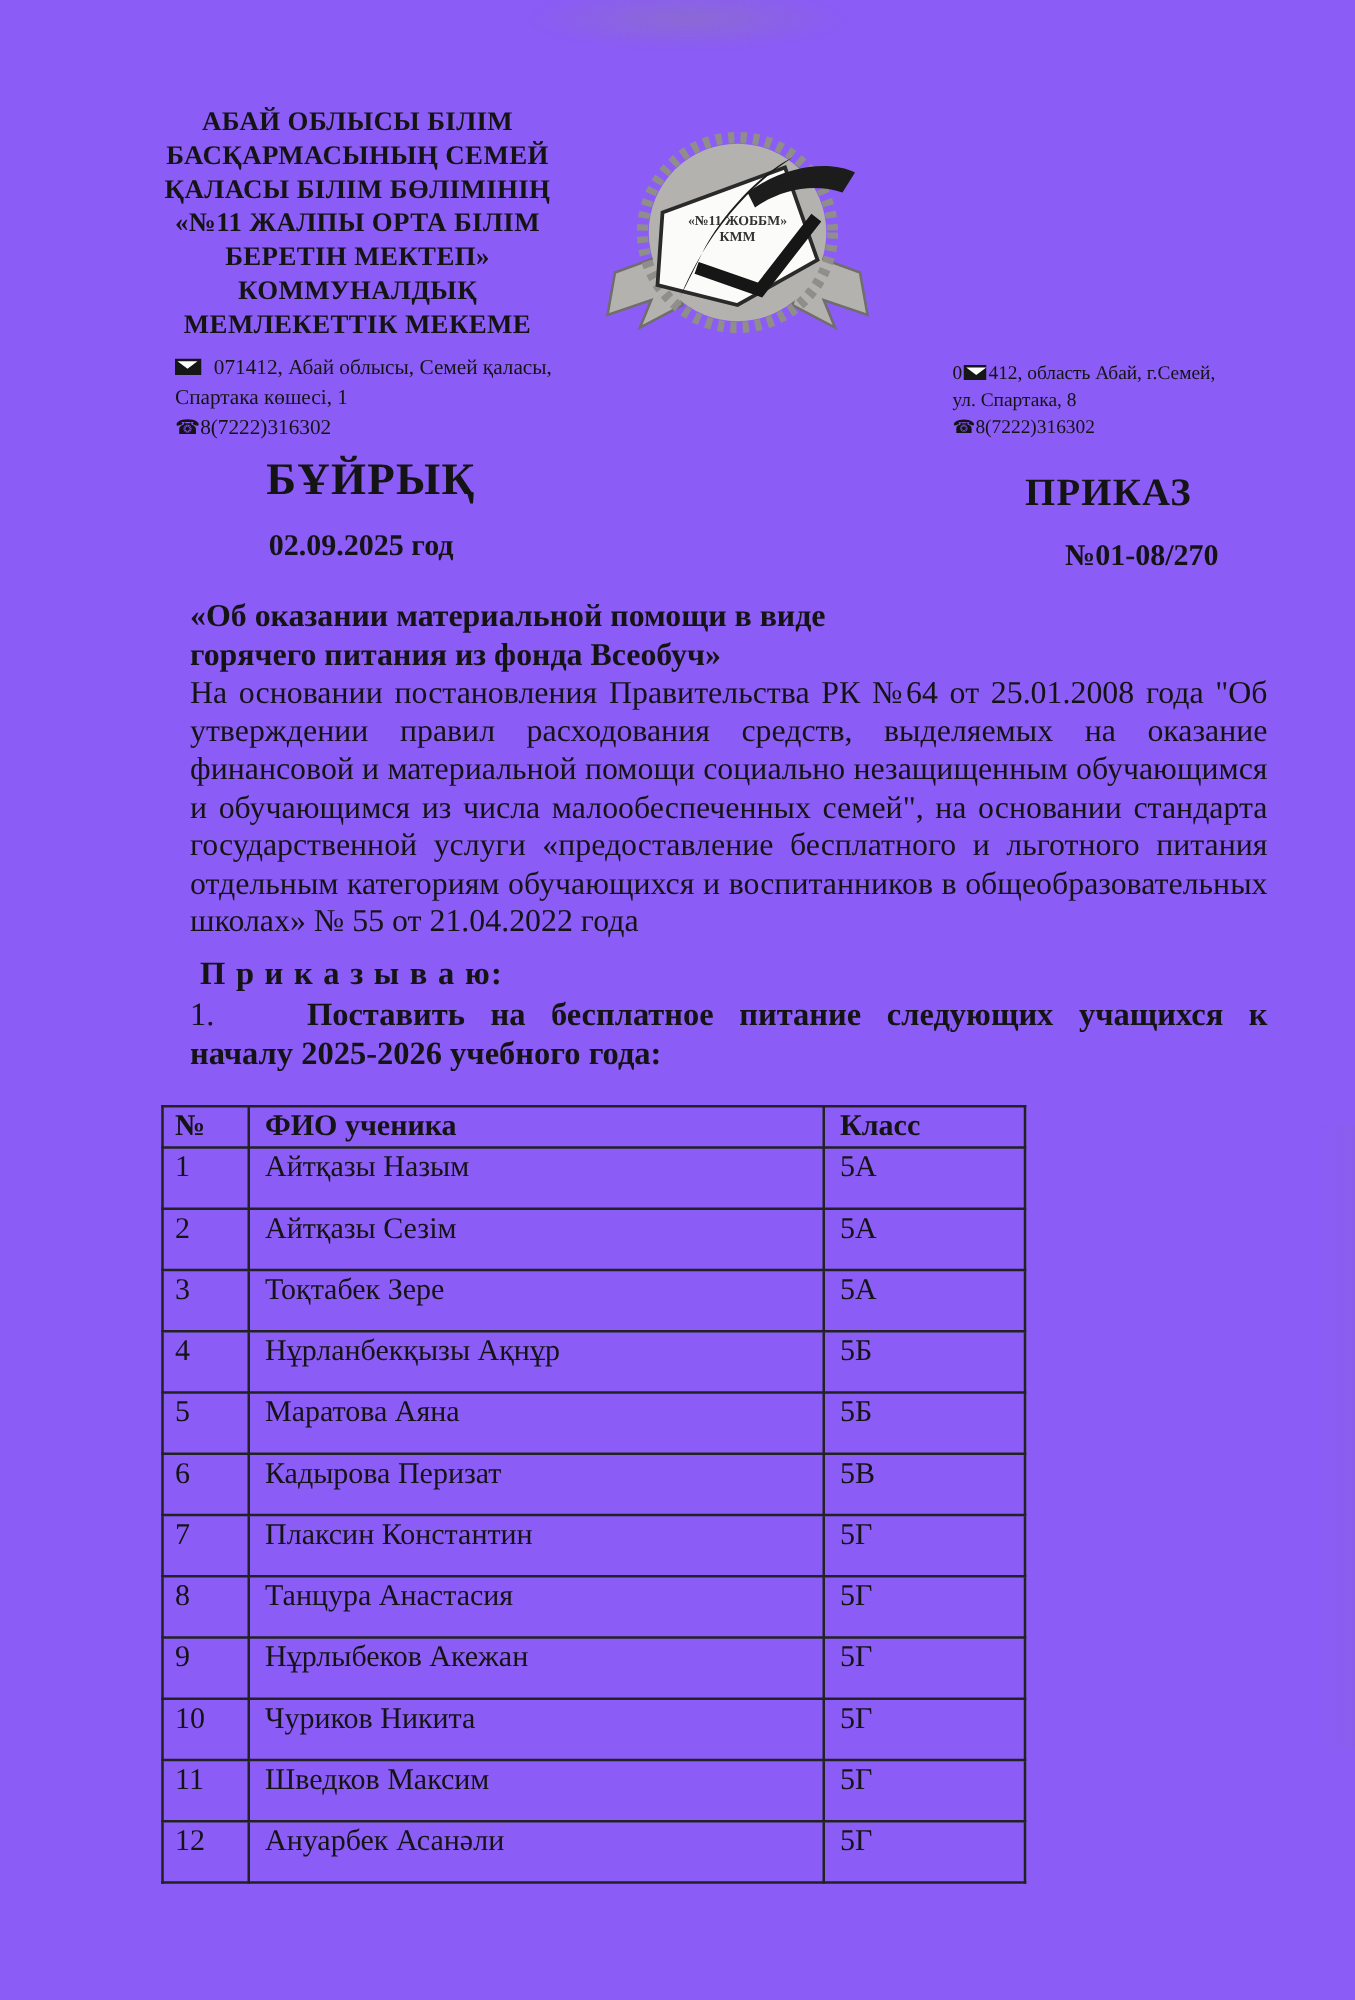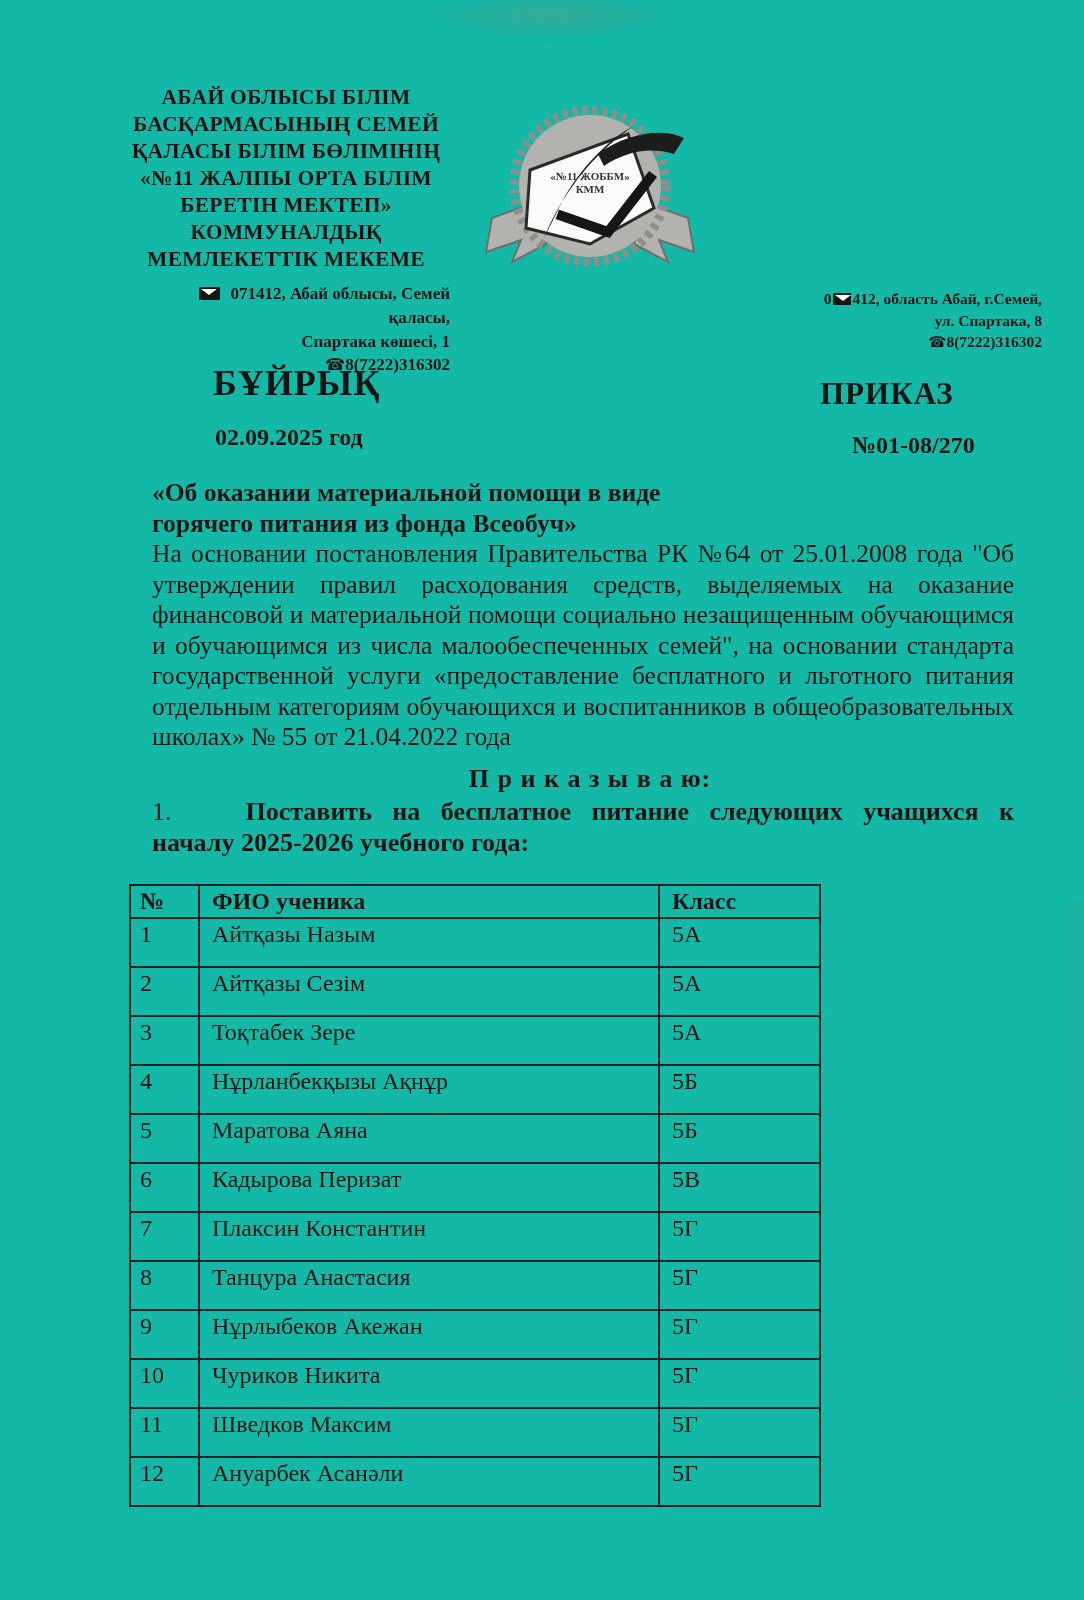--- a/index.html
+++ b/index.html
@@ -1,20 +1,20 @@
 <!DOCTYPE html>
 <html lang="ru"><head>
 <meta charset="utf-8">
 <style>
   html,body{margin:0;padding:0;background:#e8e8e6;}
   .page{
     position:relative;
     width:1084px;height:1600px;
     margin:0 auto;
-    background:#14b8a6;
+    background:#8b5cf6;
     font-family:"Liberation Serif","DejaVu Serif",serif;
     color:#141414;
     overflow:hidden;
   }
   
   .smudge-top{
     position:absolute;left:420px;top:-10px;width:260px;height:50px;
     background:radial-gradient(ellipse at center,rgba(140,140,125,0.28),rgba(140,140,125,0) 70%);
     filter:blur(2px);
   }
@@ -28,21 +28,21 @@
     font-weight:bold;
     text-align:center;
     white-space:pre-line;
     letter-spacing:.3px;
   }
   .org-left{left:128px;top:84px;width:316px;font-size:21.5px;line-height:1.26;}
   .org-right{left:728px;top:92px;width:316px;font-size:19.5px;line-height:1.3;}
 
   .logo-wrap{position:absolute;left:478px;top:92px;width:224px;height:200px;}
 
-  .addr{position:absolute;text-align:right;line-height:1.4;font-weight:bold;}
+  .addr{position:absolute;text-align:left;line-height:1.4;}
   .addr-left{left:140px;top:282px;width:310px;font-size:17px;}
   .addr-right{left:762px;top:288px;width:280px;font-size:15.5px;}
   .addr .line{display:block;}
 
   .envelope-icon{
     display:inline-block;position:relative;vertical-align:-1px;
     width:21px;height:13px;background:#161616;margin-right:10px;
   }
   .envelope-icon::after{
     content:"";position:absolute;left:2px;top:2px;
@@ -59,21 +59,21 @@
 
   .doc-text{
     position:absolute;left:152px;top:478px;width:862px;
     font-size:25.5px;line-height:30.5px;
   }
   .subject{font-weight:bold;white-space:pre-line;}
   .body-par{text-align:justify;}
 
   .resolution{
     position:absolute;left:160px;top:764px;width:860px;
-    text-align:center;font-weight:bold;font-size:26px;letter-spacing:1px;
+    text-align:left;font-weight:bold;font-size:26px;letter-spacing:1px;
   }
   .item1{
     position:absolute;left:152px;top:796px;width:862px;
     font-size:26px;line-height:31px;text-align:justify;
   }
   .item1 .item-num{font-weight:normal;}
   .item1 .item-gap{display:inline-block;width:42px;}
   .item1 .item-body{font-weight:bold;margin-left:32px;}
 
   table.students{

